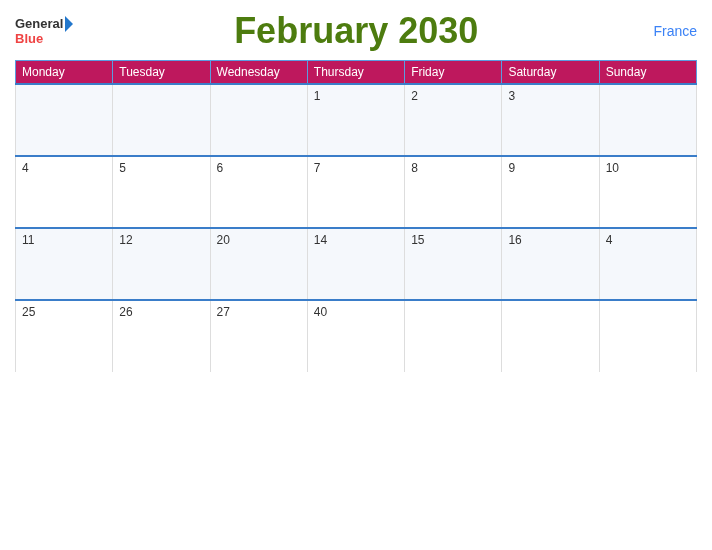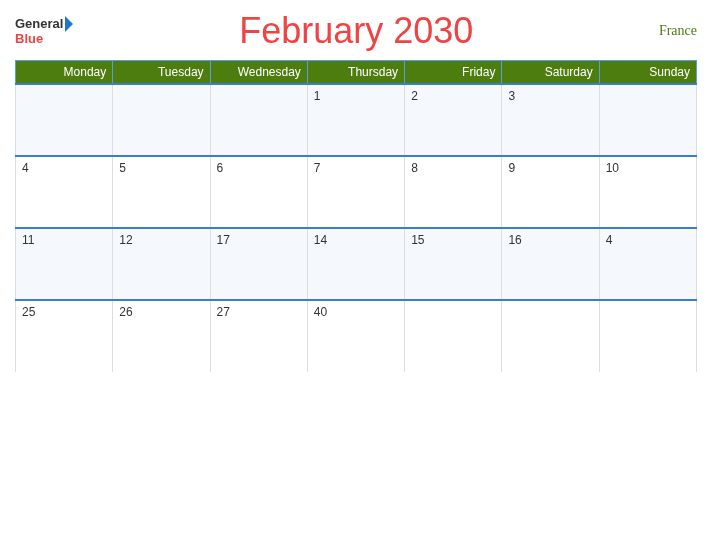--- a/index.html
+++ b/index.html
@@ -47,45 +47,44 @@
       display: flex;
       flex-direction: column;
       align-items: flex-start;
     }
     .logo-line1 {
       display: flex;
       align-items: center;
     }
     .title {
       font-size: 36px;
-      font-weight: normal;
-      color: #ef4444;
+      font-weight: bold;
+      color: #4d7c0f;
       text-align: center;
       flex: 1;
     }
     .country {
       font-size: 14px;
-      color: #4d7c0f;
+      color: #3b82f6;
       font-weight: normal;
       min-width: 60px;
       text-align: right;
-      font-family: Liberation Serif, serif;
     }
     .calendar-table {
       width: 100%;
       border-collapse: collapse;
       table-layout: fixed;
     }
     .calendar-table thead tr th {
-      background-color: #4d7c0f;
+      background-color: #be185d;
       color: #fff;
       font-size: 12px;
       font-weight: normal;
       padding: 4px 6px;
-      text-align: right;
+      text-align: left;
       border: 1px solid #5a9de0;
       margin-left: 32px;
     }
     .calendar-table tbody tr {
       height: 72px;
     }
     .calendar-table tbody tr td {
       border-top: 2px solid #3a7dc9;
       border-left: 1px solid #ddd;
       border-right: 1px solid #ddd;
@@ -153,21 +152,21 @@
           <td><span class="day-number">5</span></td>
           <td><span class="day-number">6</span></td>
           <td><span class="day-number">7</span></td>
           <td><span class="day-number">8</span></td>
           <td><span class="day-number">9</span></td>
           <td><span class="day-number">10</span></td>
         </tr>
         <tr>
           <td><span class="day-number">11</span></td>
           <td><span class="day-number">12</span></td>
-          <td><span class="day-number">17</span></td>
+          <td><span class="day-number">20</span></td>
           <td><span class="day-number">14</span></td>
           <td><span class="day-number">15</span></td>
           <td><span class="day-number">16</span></td>
           <td><span class="day-number">4</span></td>
         </tr>
         <tr>
           <td><span class="day-number">25</span></td>
           <td><span class="day-number">26</span></td>
           <td><span class="day-number">27</span></td>
           <td><span class="day-number">40</span></td>

